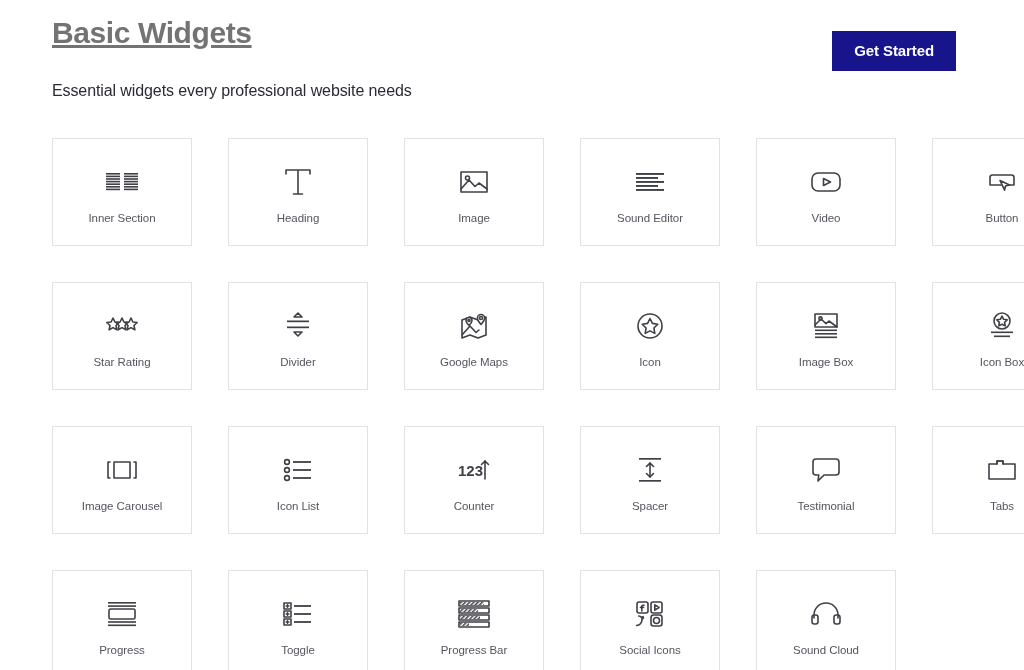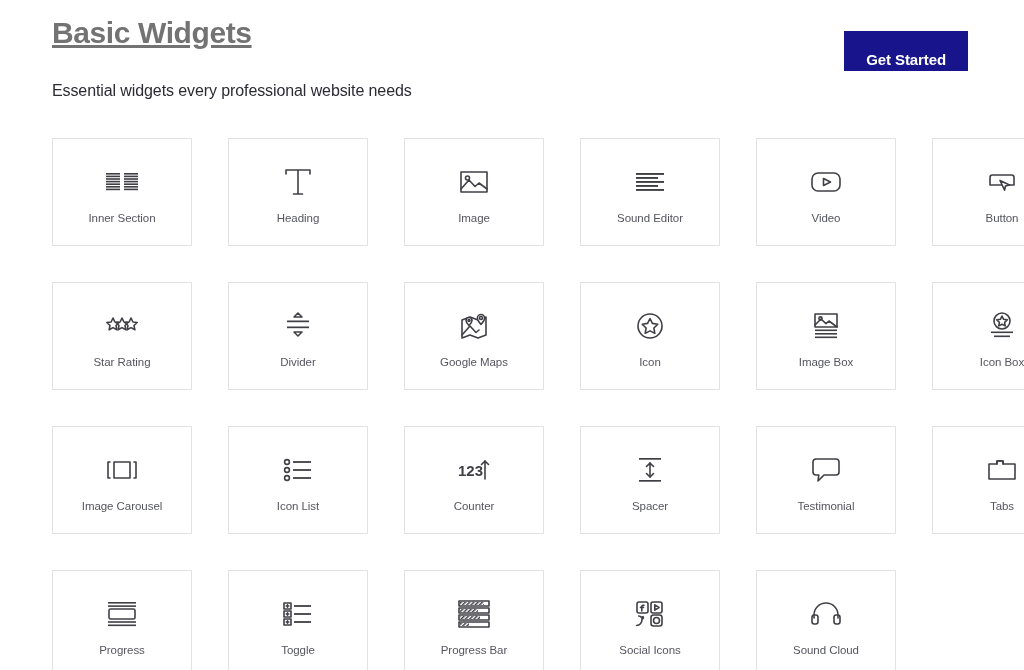--- a/index.html
+++ b/index.html
@@ -34,28 +34,28 @@
   }
   .subtitle {
     margin-top: 30px;
     font-size: 16px;
     color: #2b2b33;
     font-weight: 400;
     letter-spacing: -0.1px;
   }
   .cta {
     position: absolute;
-    right: 4px;
+    right: 16px;
     top: 17px;
     background: #17148c;
     color: #ffffff;
     font-size: 15px;
     font-weight: bold;
     border: none;
-    padding: 9px 22px;
+    padding: 0 22px;
     height: 40px;
     line-height: 40px;
     cursor: pointer;
     font-family: "Liberation Sans", sans-serif;
     letter-spacing: -0.1px;
     white-space: nowrap;
   }
   .grid {
     position: absolute;
     left: 52px;

